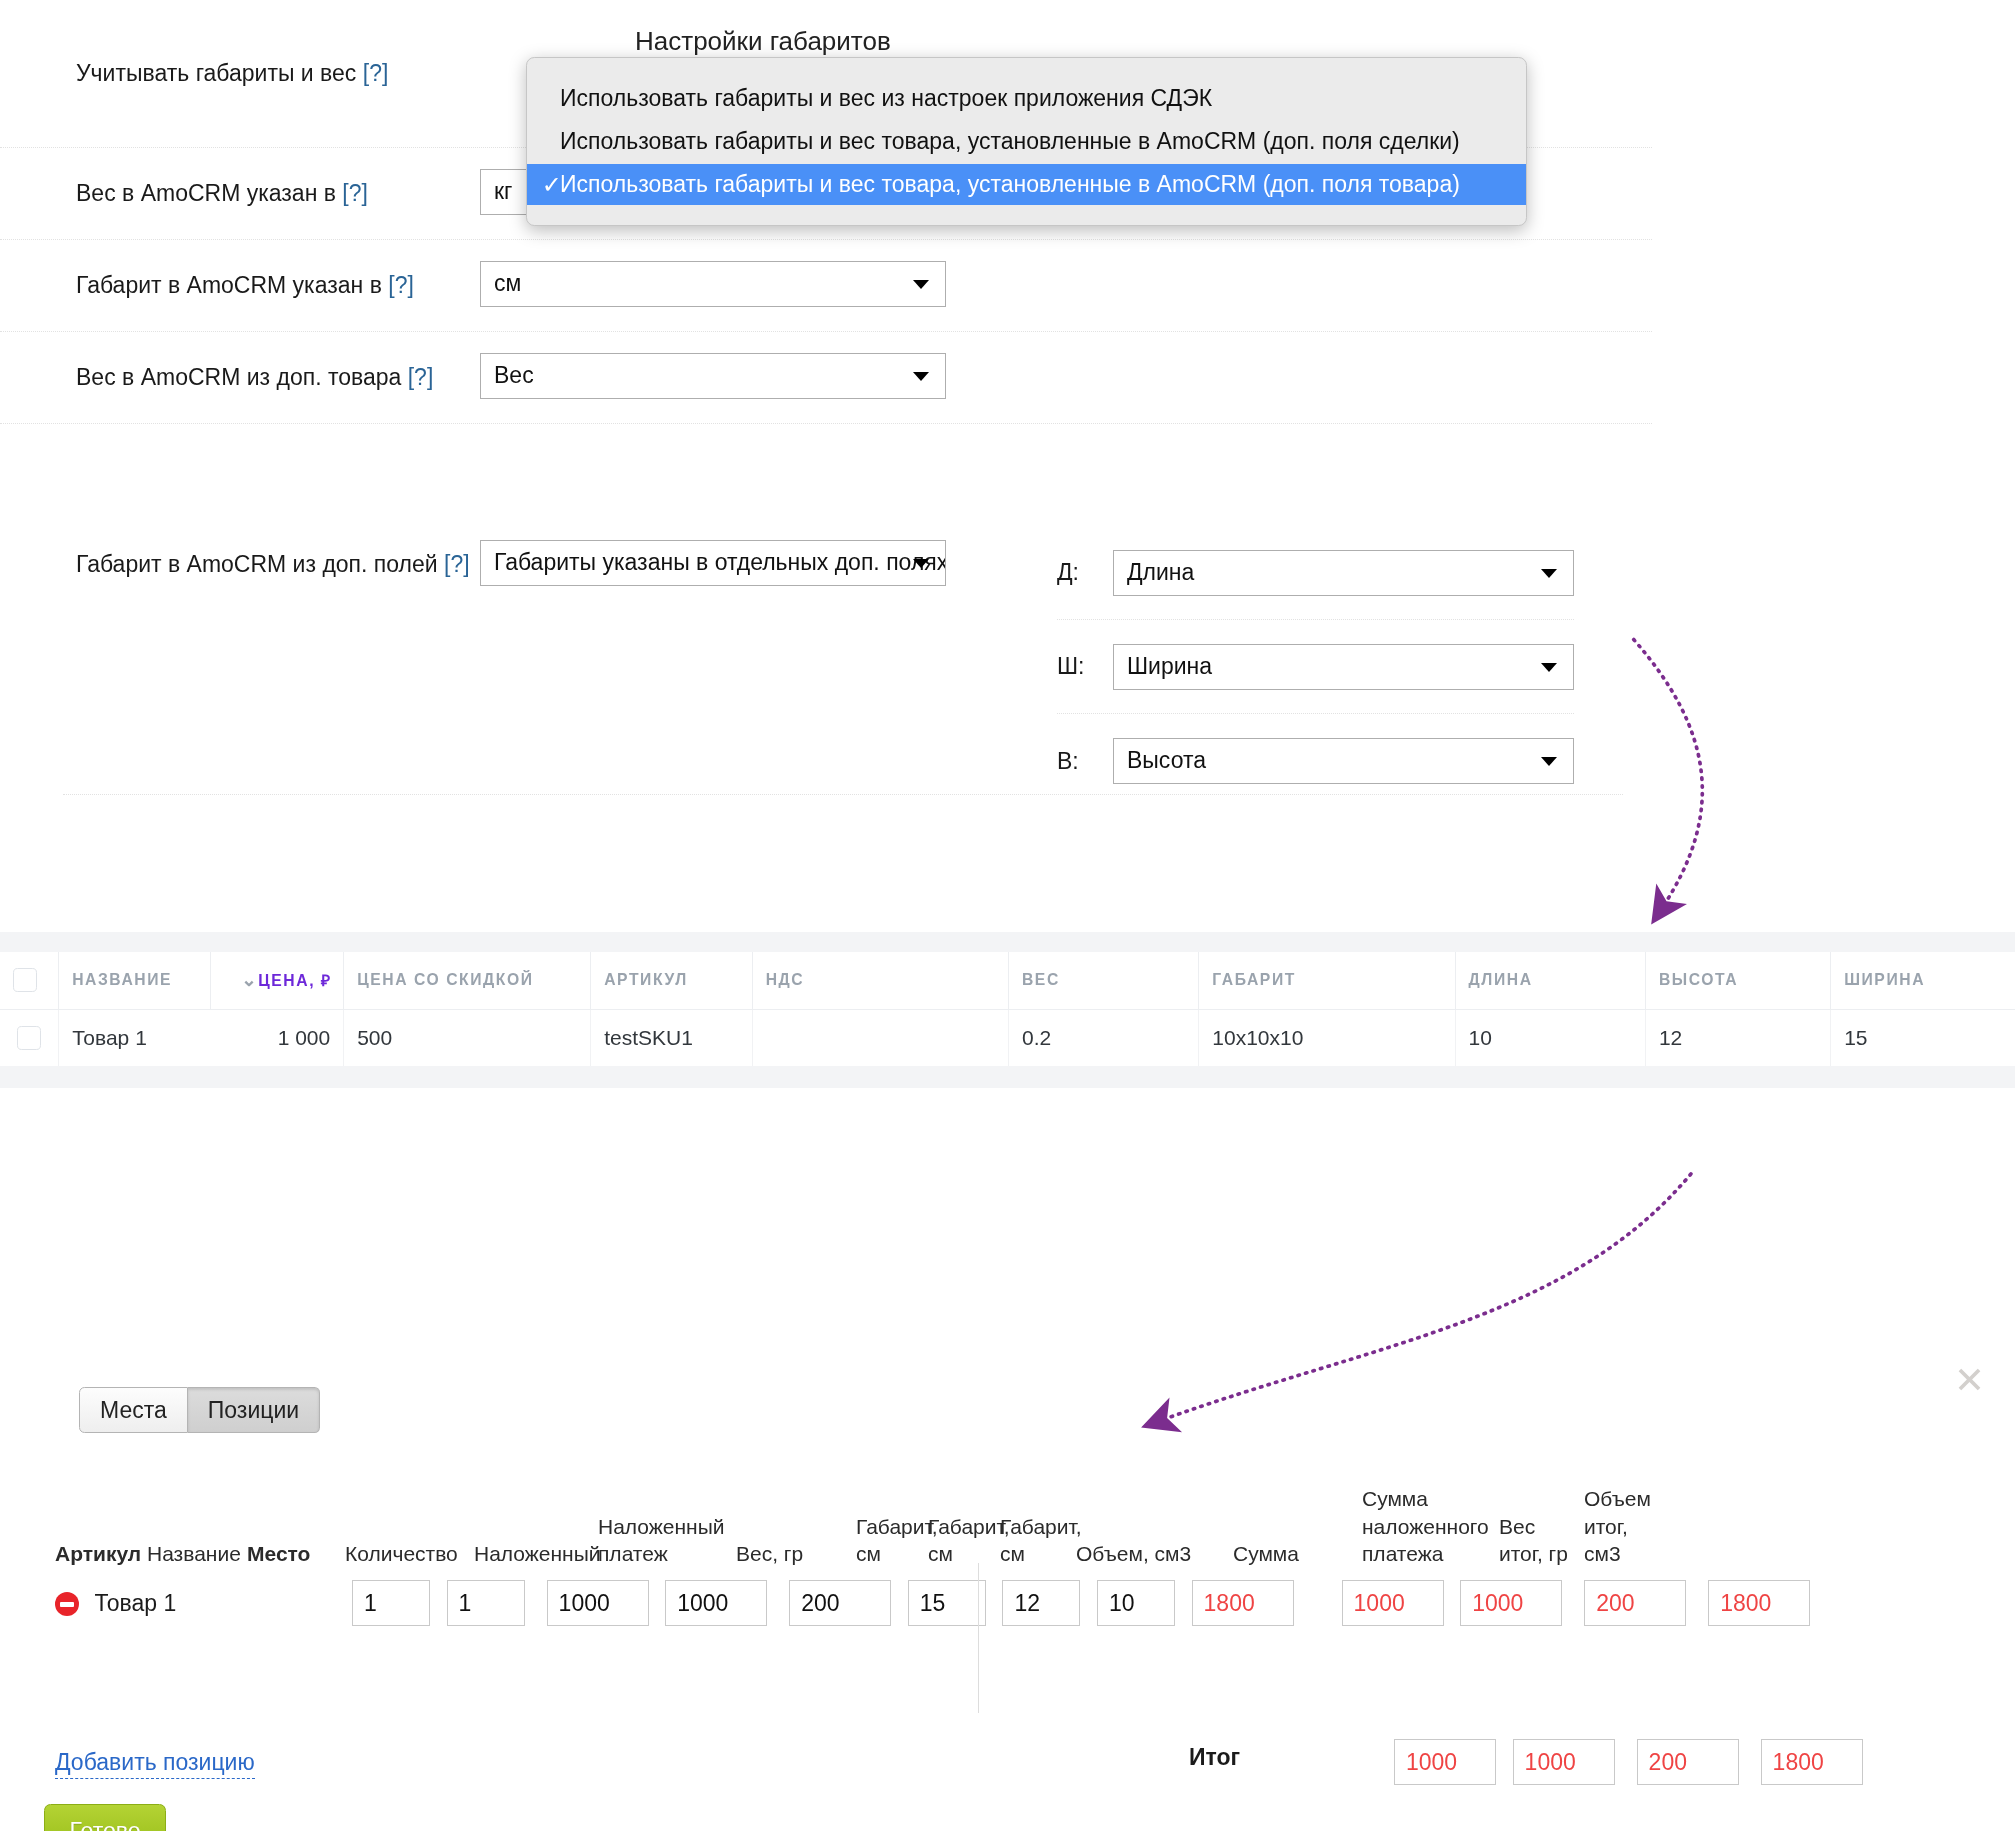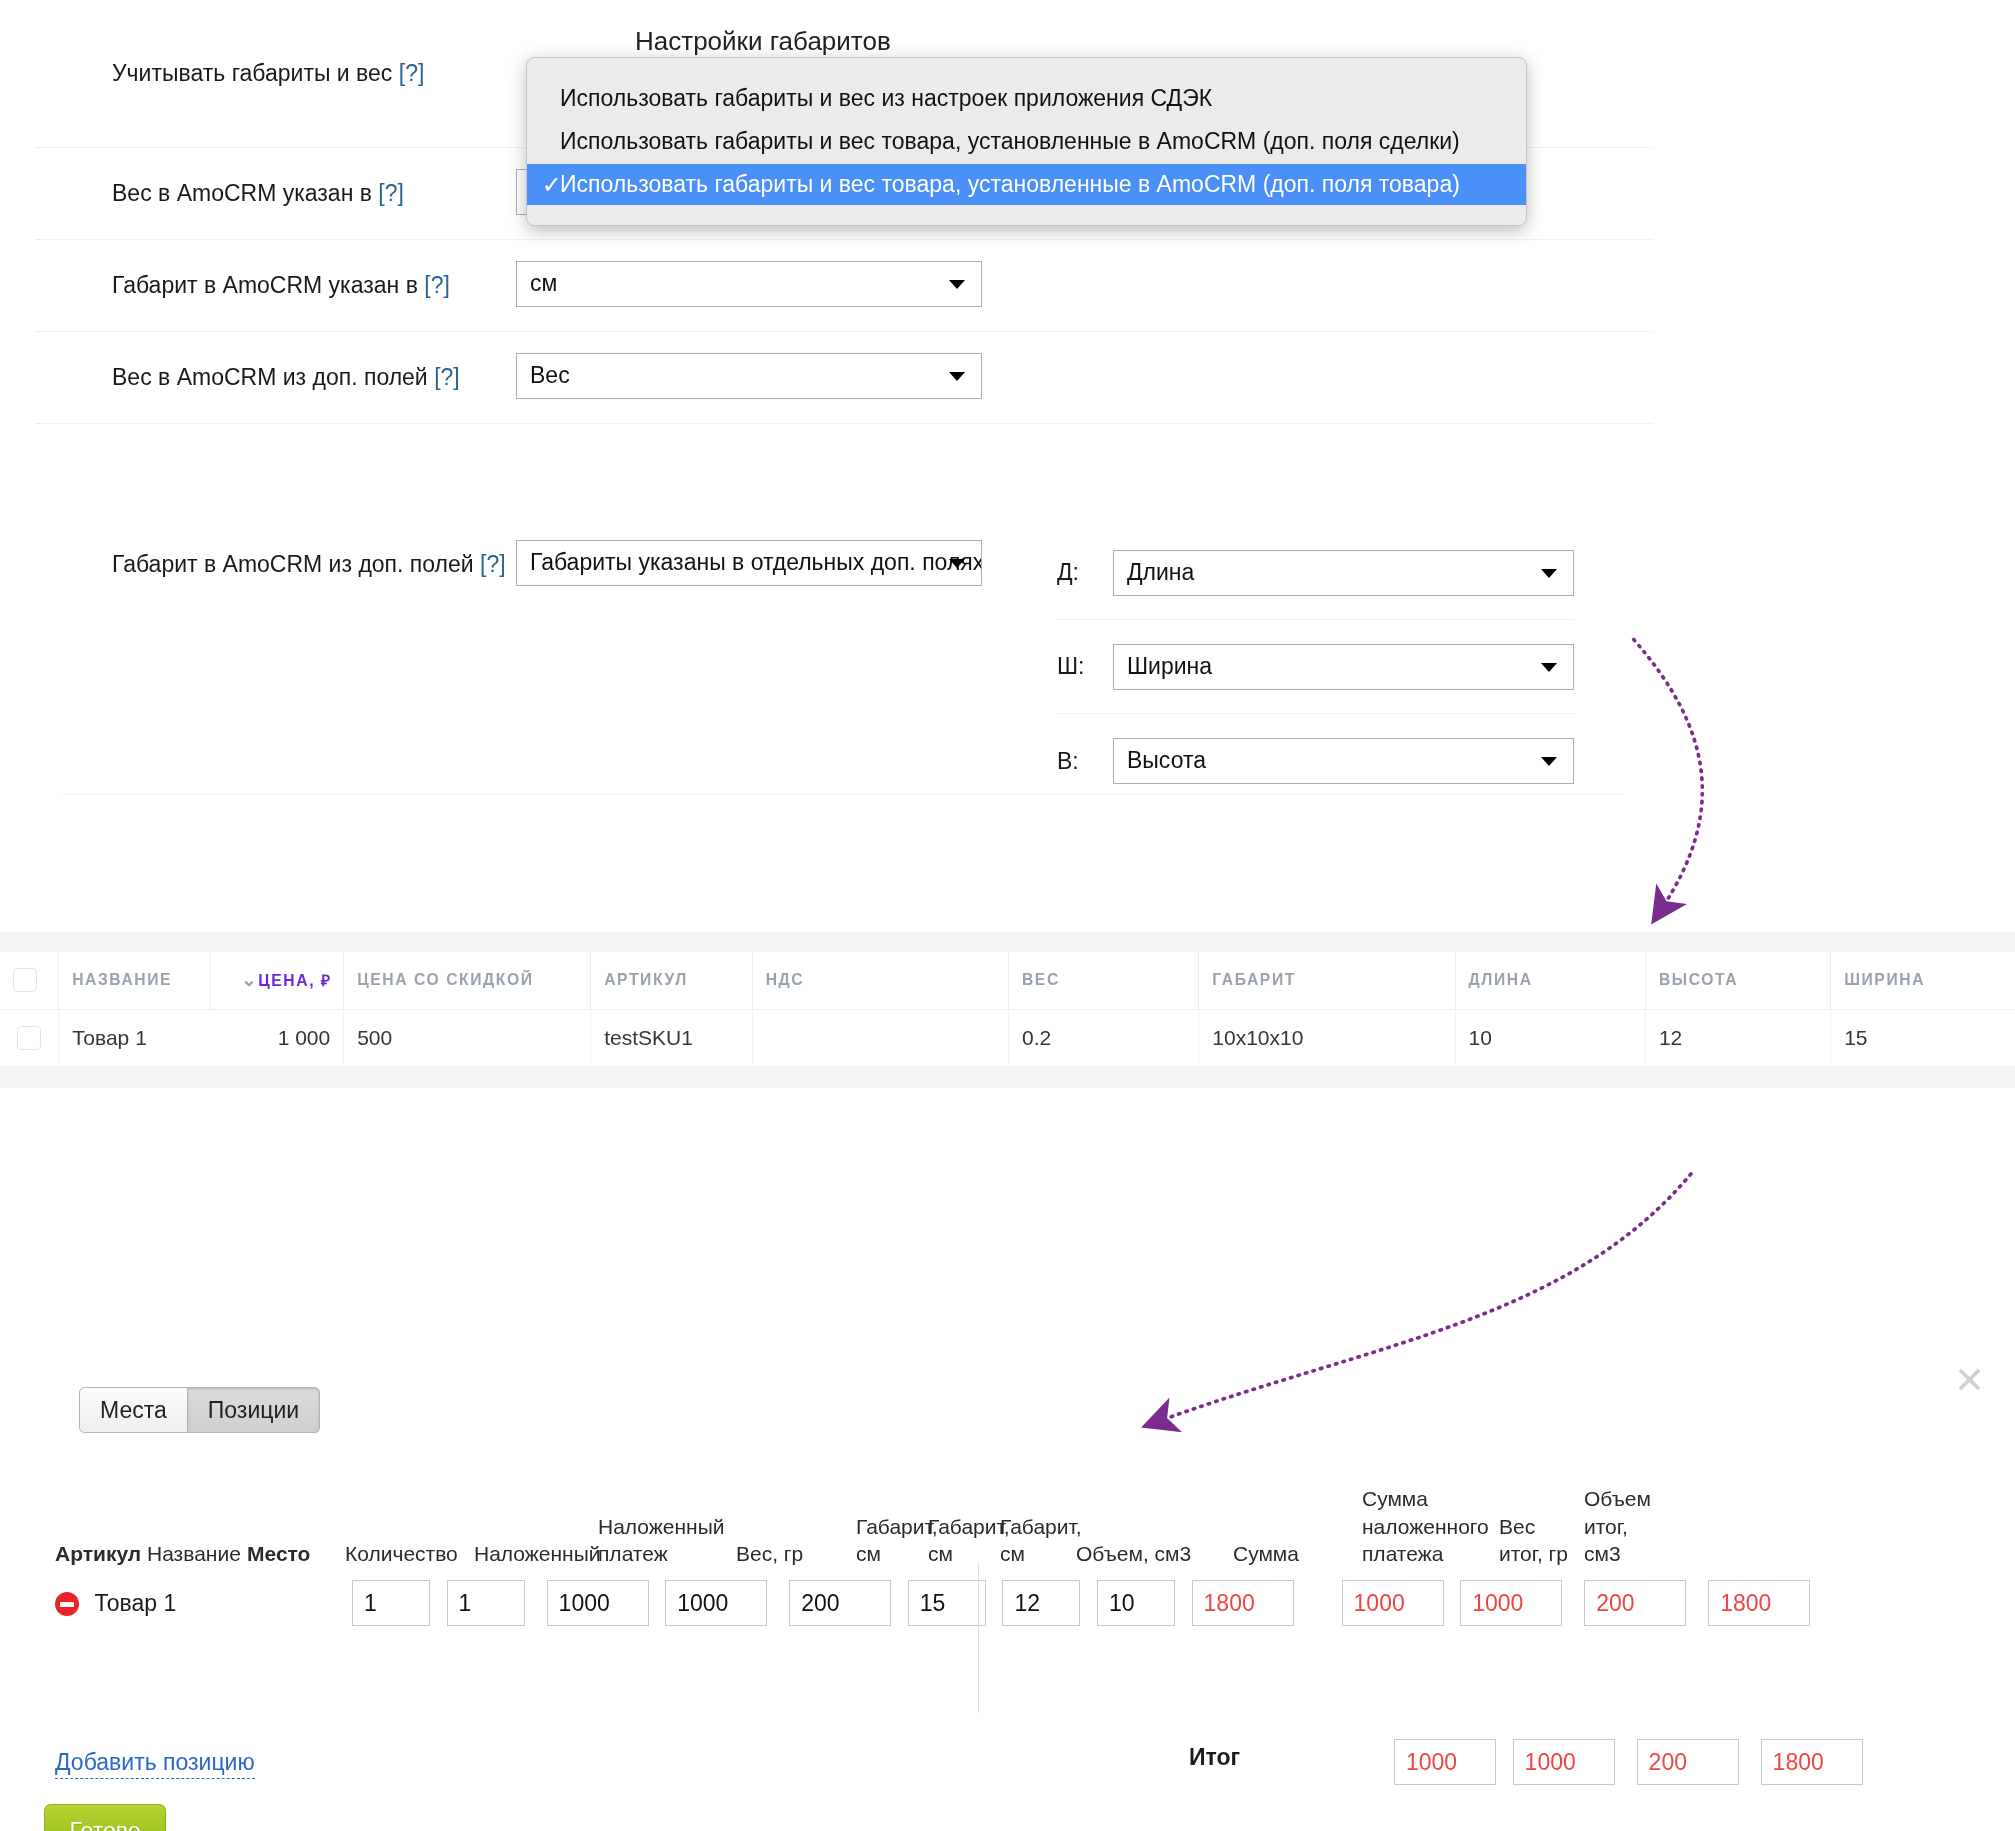--- a/index.html
+++ b/index.html
@@ -7,21 +7,21 @@
   html, body {
     margin: 0; padding: 0;
     width: 2016px; height: 1831px;
     background: #ffffff;
     font-family: "Liberation Sans", sans-serif;
     overflow: hidden;
   }
   .page { position: relative; width: 2016px; height: 1831px; background:#fff; }
 
   
-  .settings { position: absolute; left: 0; top: 0; width: 1652px; padding-left: 36px; }
+  .settings { position: absolute; left: 0; top: 0; width: 1652px; }
   .srow {
     position: relative;
     display: flex;
     align-items: center;
     border-bottom: 1.8px dotted #e2e2e2;
   }
   .srow.noline { border-bottom: none; }
   .slabel {
     width: 480px;
     padding-left: 76px;
@@ -305,21 +305,21 @@
       <div class="sfield">
         <span class="selwrap">
           <div class="selbox">см</div>
           <span class="caret"></span>
         </span>
       </div>
     </div>
 
     <div class="srow" style="height:92px;">
       <div class="slabel">
-        <span>Вес в AmoCRM из доп. полей</span>
+        <span>Вес в AmoCRM из доп. товара</span>
         <span class="qm">[?]</span>
       </div>
       <div class="sfield">
         <span class="selwrap">
           <div class="selbox">Вес</div>
           <span class="caret"></span>
         </span>
       </div>
     </div>
 

